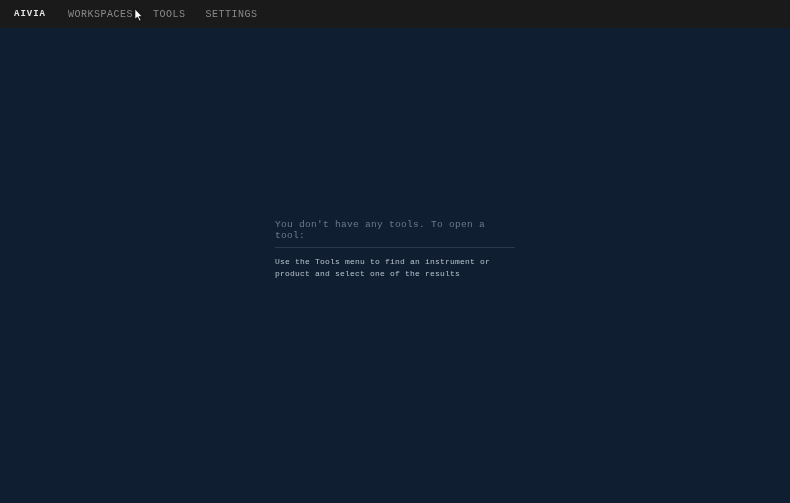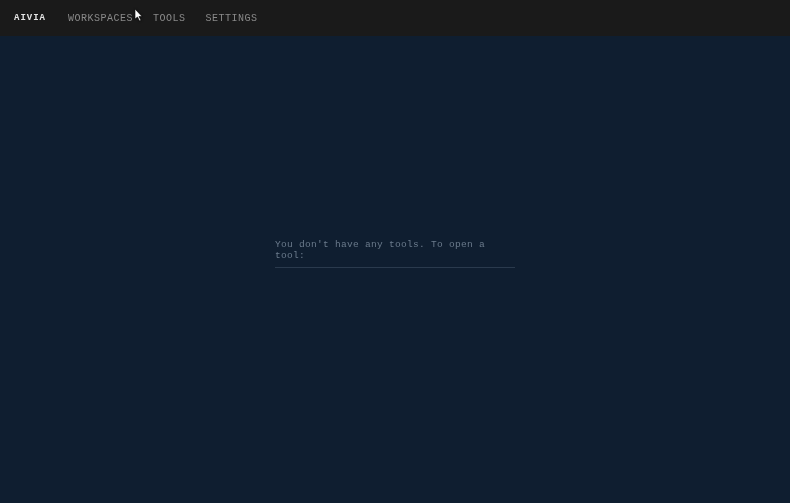--- a/index.html
+++ b/index.html
@@ -4,21 +4,21 @@
   <style>
     * { margin: 0; padding: 0; box-sizing: border-box; }
     body {
       width: 790px;
       height: 503px;
       background: #0f1e30;
       font-family: 'Consolas', 'Monaco', 'Courier New', monospace;
       overflow: hidden;
     }
     .topbar {
-      height: 36px;
+      height: 28px;
       background: #1a1a1a;
       display: flex;
       align-items: center;
       padding: 12px 14px;
       font-size: 9px;
       letter-spacing: 0.5px;
     }
     .brand {
       color: #e5e5e5;
       font-weight: bold;
@@ -77,20 +77,21 @@
 <div class="topbar">
   <span class="brand">AIVIA</span>
   <span class="nav-item">WORKSPACES</span>
   <span class="nav-item">TOOLS</span>
   <span class="nav-item">SETTINGS</span>
 </div>
 
 <div class="main">
   <div class="empty-state">
     <div class="empty-heading">You don't have any tools. To open a tool:</div>
+    <div class="empty-body">Use the Tools menu to find an instrument or product and select one of the results</div>
   </div>
 </div>
 
 <div class="cursor">
   <svg width="10" height="14" viewBox="0 0 10 14">
     <path d="M0,0 L0,10 L2.5,8 L4.5,12 L6,11.3 L4,7.5 L7,7.5 Z" fill="#ffffff" stroke="#000000" stroke-width="0.6"></path>
   </svg>
 </div>
 
 </body></html>

